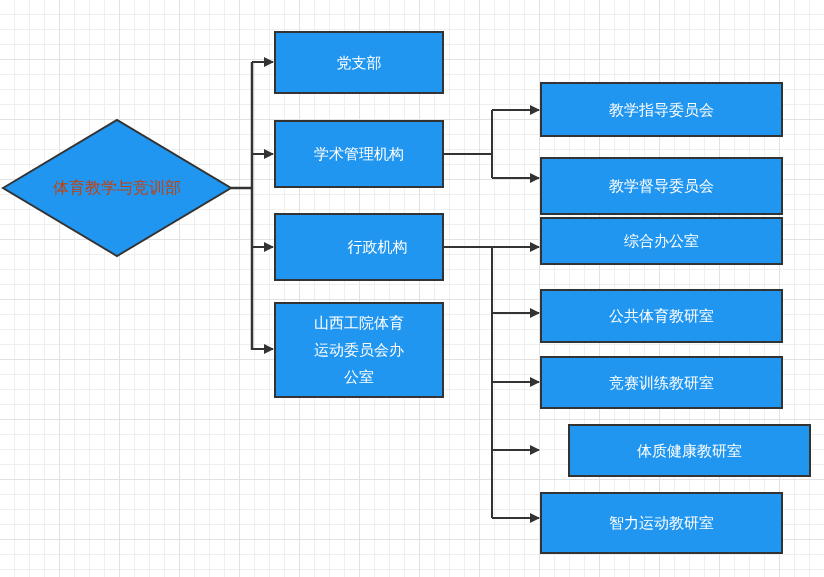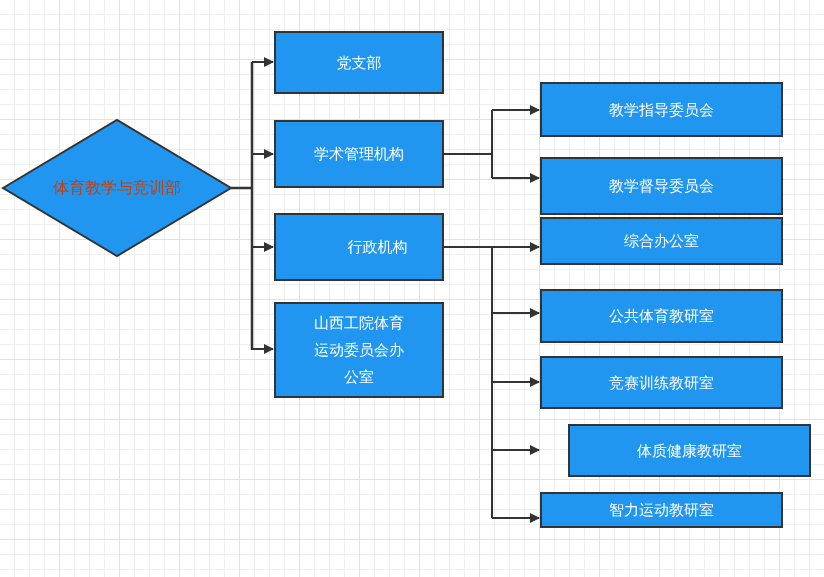--- a/index.html
+++ b/index.html
@@ -92,15 +92,15 @@
 </div>
 <div class="node" style="left:540px; top:289px; width:243px; height:54px;">
   <span>公共体育教研室</span>
 </div>
 <div class="node" style="left:540px; top:356px; width:243px; height:53px;">
   <span>竞赛训练教研室</span>
 </div>
 <div class="node" style="left:540px; top:424px; width:243px; height:53px;margin-left:28px;">
   <span>体质健康教研室</span>
 </div>
-<div class="node" style="left:540px; top:492px; width:243px; height:36px;">
+<div class="node" style="left:540px; top:492px; width:243px; height:62px;">
   <span>智力运动教研室</span>
 </div>
 
 </body></html>

